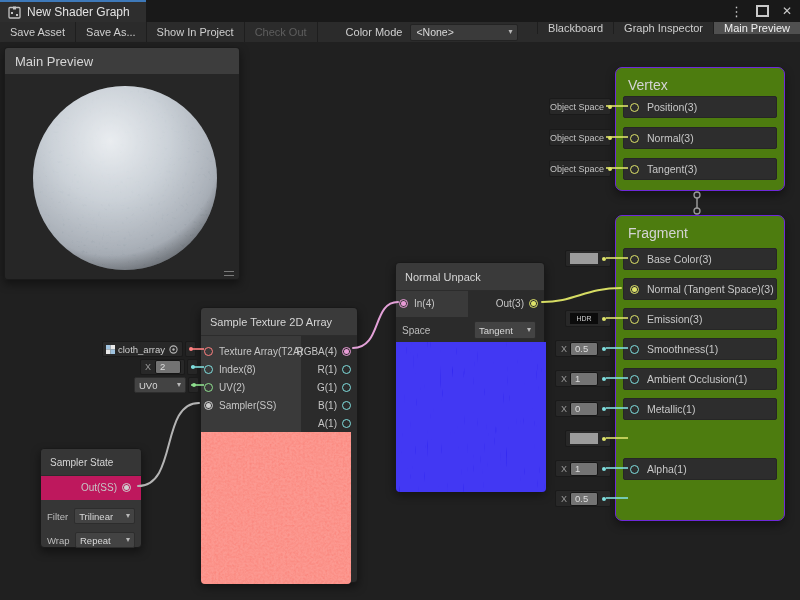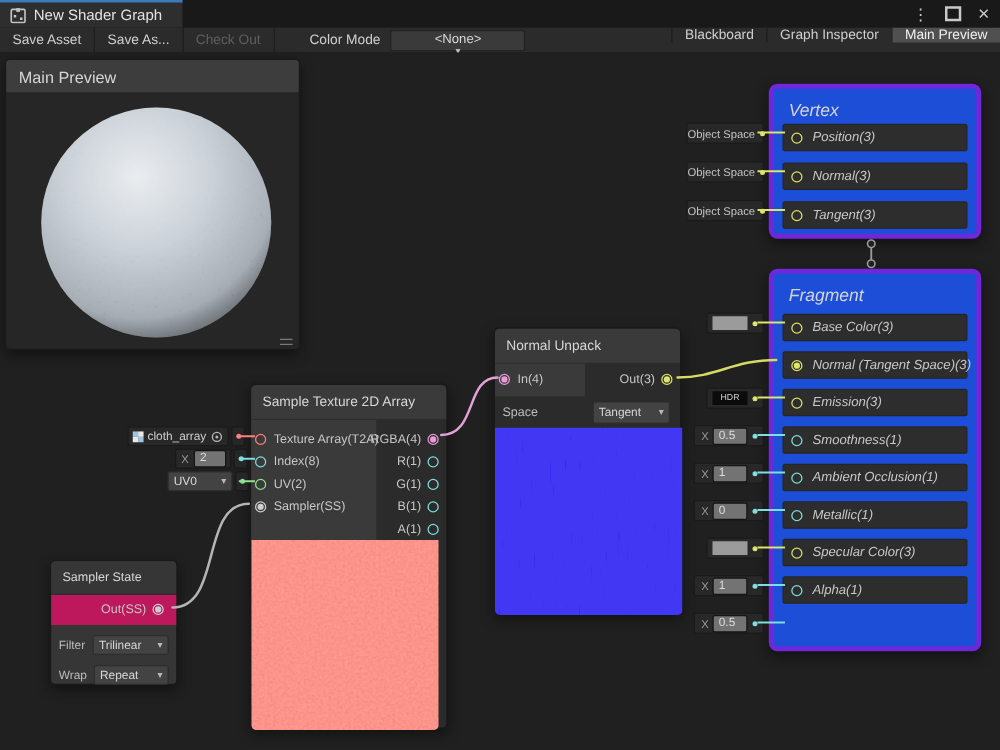--- a/index.html
+++ b/index.html
@@ -16,35 +16,35 @@
   
   .toolbar{height:20px;background:#2b2b2b;border-bottom:1px solid #141414;display:flex;align-items:stretch;
            font-size:11px;color:#cfcfcf;}
   .tbtn{display:flex;align-items:center;padding:0 10px;border-right:1px solid #1e1e1e;white-space:nowrap;}
   .tbtn.disabled{color:#5e5e5e;}
   .rgroup{margin-left:auto;display:flex;align-items:flex-start;}
   .rgroup .tbtn{border-left:1px solid #1e1e1e;border-right:none;}
   .rgroup .tbtn.active{background:#505050;color:#f0f0f0;}
   .tlabel{display:flex;align-items:center;padding:0 8px 0 28px;}
   .tdrop{width:96px;height:15px;align-self:center;background:#3a3a3a;border:1px solid #232323;border-radius:2px;
-         display:flex;align-items:center;justify-content:space-between;padding:0 5px;font-size:10.5px;color:#dadada;flex-direction:column;}
+         display:flex;align-items:center;justify-content:space-between;padding:0 5px;font-size:10.5px;color:#dadada;}
   .arr{font-size:8px;color:#b9b9b9;line-height:1;}
   
   .graph{position:absolute;top:42px;left:0;width:800px;height:558px;background:#202020;}
   .wires{position:absolute;left:0;top:0;z-index:30;pointer-events:none;}
   
   .panel{position:absolute;left:4px;top:5px;width:234px;z-index:10;border:1px solid #1a1a1a;border-radius:3px;
          box-shadow:0 4px 10px rgba(0,0,0,.45);}
   .phead{height:26px;background:#3d3d3d;border-radius:3px 3px 0 0;display:flex;align-items:center;
          padding-left:10px;color:#d6d6d6;font-size:13px;}
   .pbody{position:relative;height:205px;background:#262626;border-radius:0 0 3px 3px;overflow:hidden;}
   .grip{position:absolute;right:5px;bottom:3px;width:10px;border-top:1px solid #7a7a7a;border-bottom:1px solid #7a7a7a;height:3px;}
   
   .node{position:absolute;box-sizing:border-box;z-index:10;box-shadow:0 4px 10px rgba(0,0,0,.45);}
-  .big{background:#1d4ed8;border:4px solid #6d28d9;border-radius:7px;font-style:italic;}
+  .big{background:#4d7c0f;border:1px solid #6d28d9;border-radius:7px;}
   .ntitle{padding:9px 12px 0 12px;color:#d4d4d4;font-size:14px;}
   .nrow{position:absolute;left:7px;right:7px;height:22px;background:#2d2d2d;border:1px solid #262626;
         border-radius:2px;display:flex;align-items:center;gap:8px;box-sizing:border-box;padding-left:6px;}
   .nlabel{font-size:10.5px;color:#c8c8c8;white-space:nowrap;}
   .mid{background:#2b2b2b;border:1px solid #191919;border-radius:4px;}
   .ntitle2{height:27px;background:#3a3a3a;border-bottom:1px solid #2c2c2c;border-radius:4px 4px 0 0;
            display:flex;align-items:center;padding-left:9px;color:#d6d6d6;font-size:11px;}
   .ports2{position:relative;text-align:center;}
   .incol{position:absolute;left:0;top:0;bottom:0;background:#3a3a3a;}
   .srow{position:absolute;left:0;height:17px;display:flex;align-items:center;gap:6px;padding-left:3px;box-sizing:border-box;}
@@ -117,20 +117,23 @@
       <span class="closex">✕</span>
     </div>
   </div>
 
   <div class="toolbar">
     <div class="tbtn">
         <span>Save Asset</span>
       </div>
     <div class="tbtn">
         <span>Save As...</span>
+      </div>
+    <div class="tbtn">
+        <span>Show In Project</span>
       </div>
     <div class="tbtn disabled">
         <span>Check Out</span>
       </div>
     <div class="tlabel">Color Mode</div>
     <div class="tdrop">
       <span>&lt;None&gt;</span>
       <span class="arr">▾</span>
     </div>
     <div class="rgroup">
@@ -229,24 +232,20 @@
         <span class="nlabel">Smoothness(1)</span>
       </div>
       <div class="nrow" style="top:152px">
         <span class="port pf1"></span>
         <span class="nlabel">Ambient Occlusion(1)</span>
       </div>
       <div class="nrow" style="top:182px">
         <span class="port pf1"></span>
         <span class="nlabel">Metallic(1)</span>
       </div>
-      <div class="nrow" style="top:212px">
-        <span class="port pv3"></span>
-        <span class="nlabel">Specular Color(3)</span>
-      </div>
       <div class="nrow" style="top:242px">
         <span class="port pf1"></span>
         <span class="nlabel">Alpha(1)</span>
       </div>
     </div>
 
     <div class="chip" style="left:565px;top:208px;width:46px">
       <span class="cswatch"></span>
       <span class="mdot" style="background:#dee36a"></span>
     </div>

